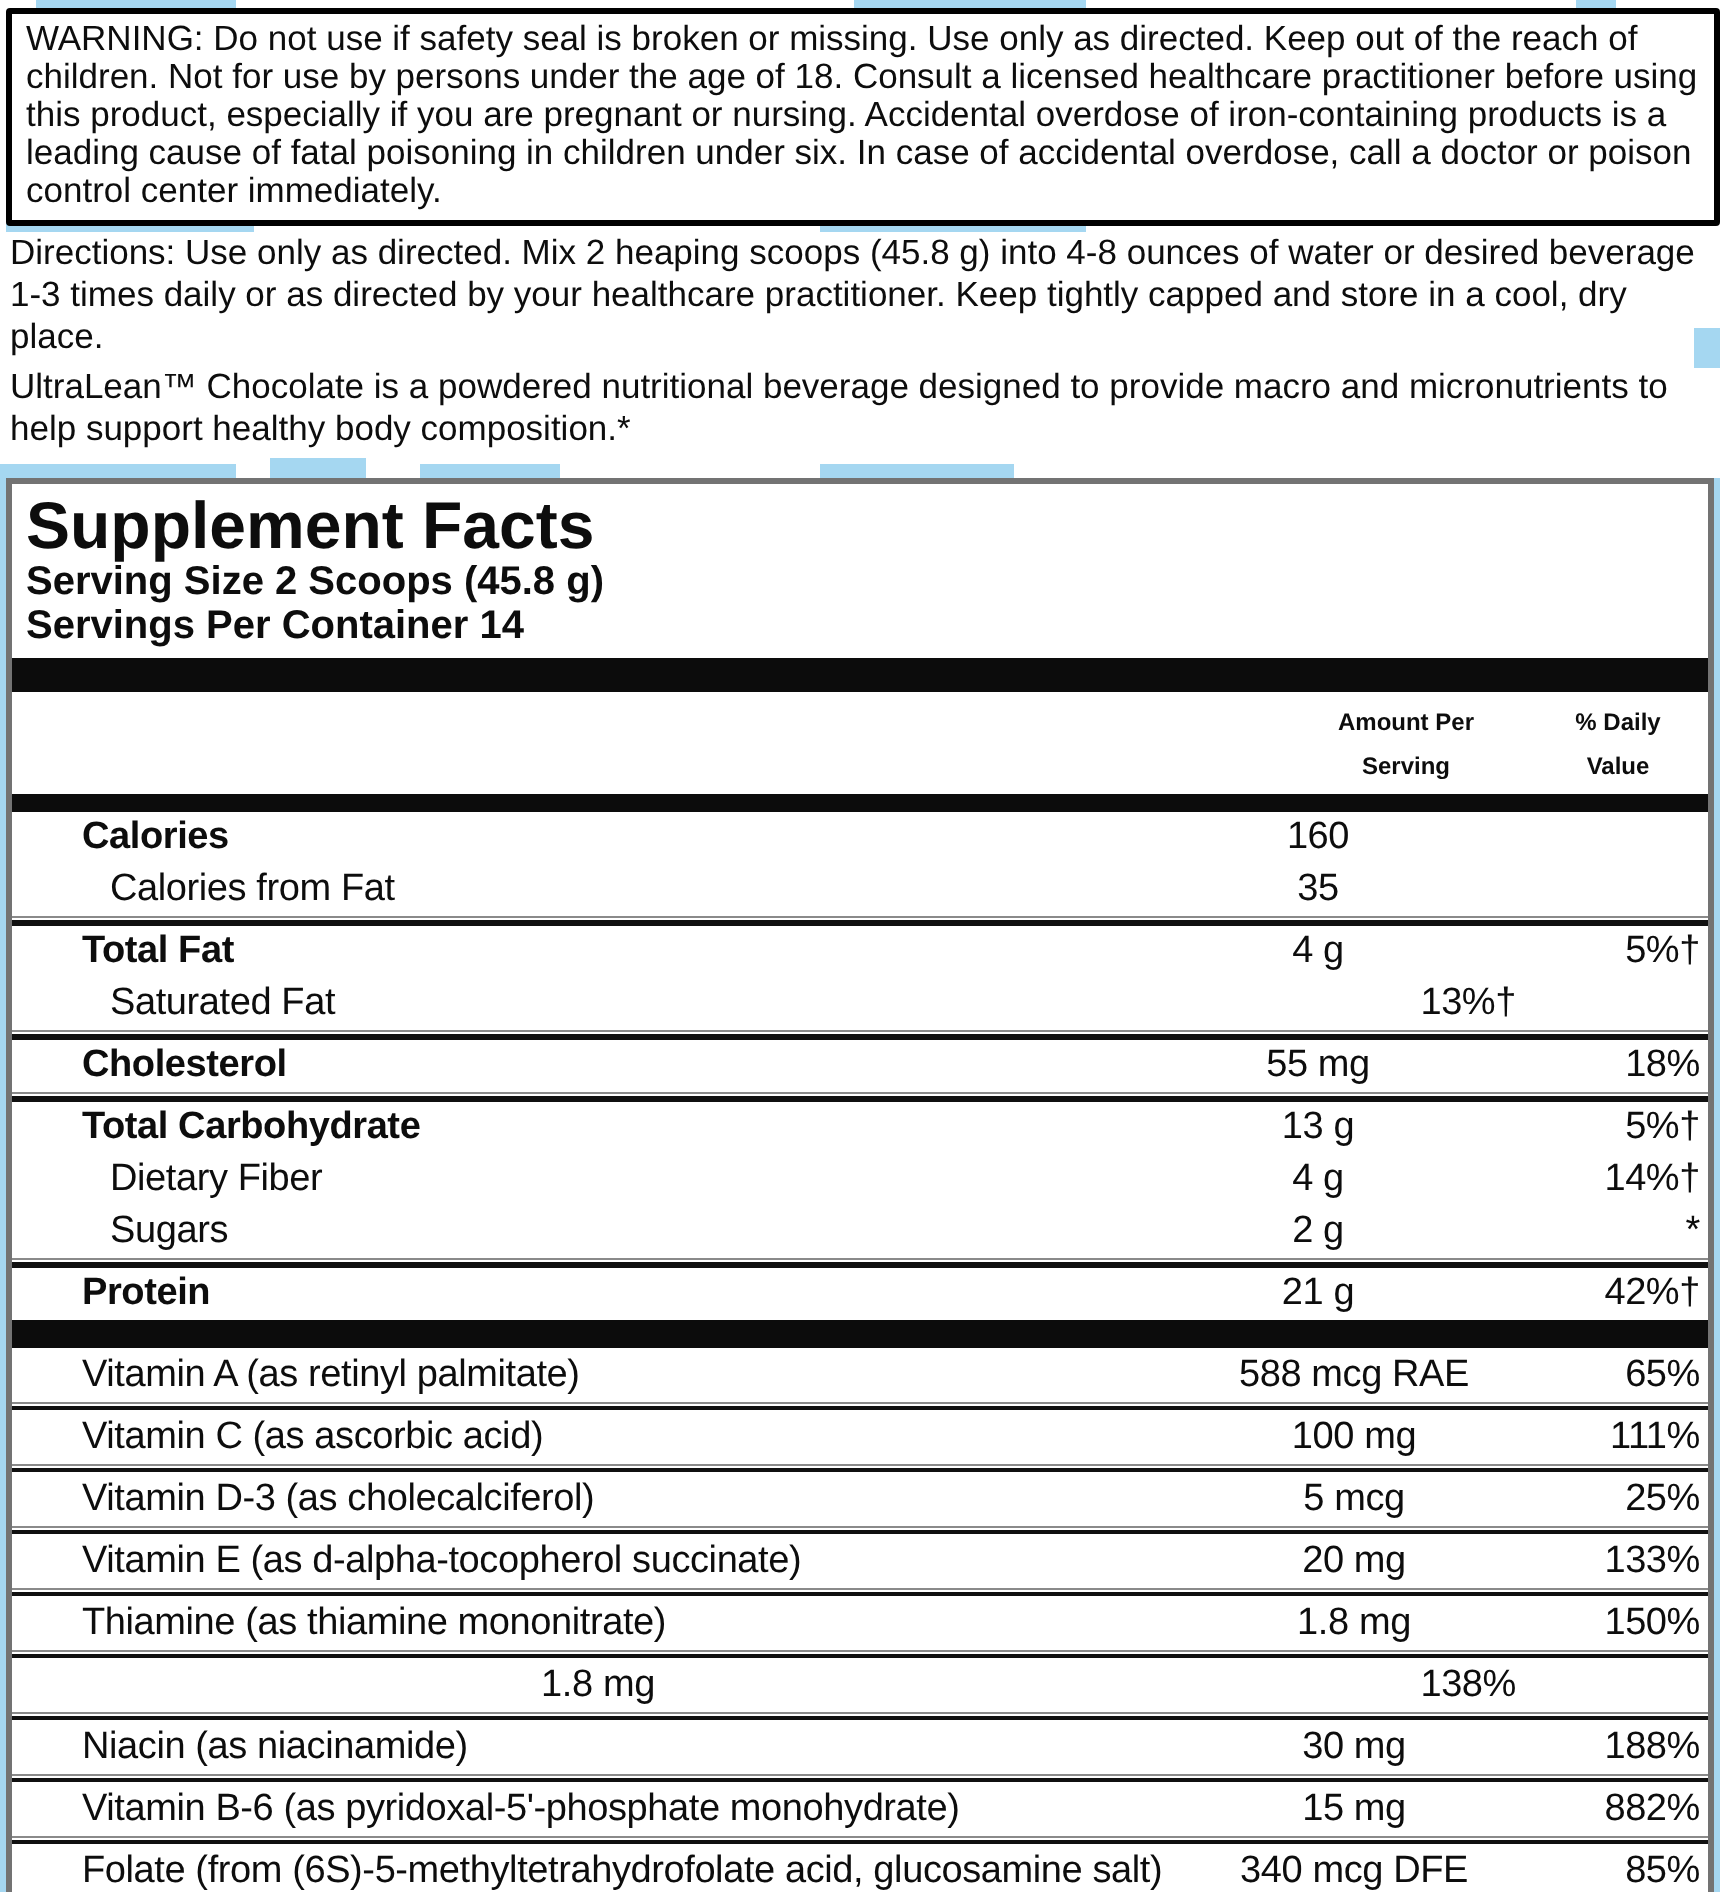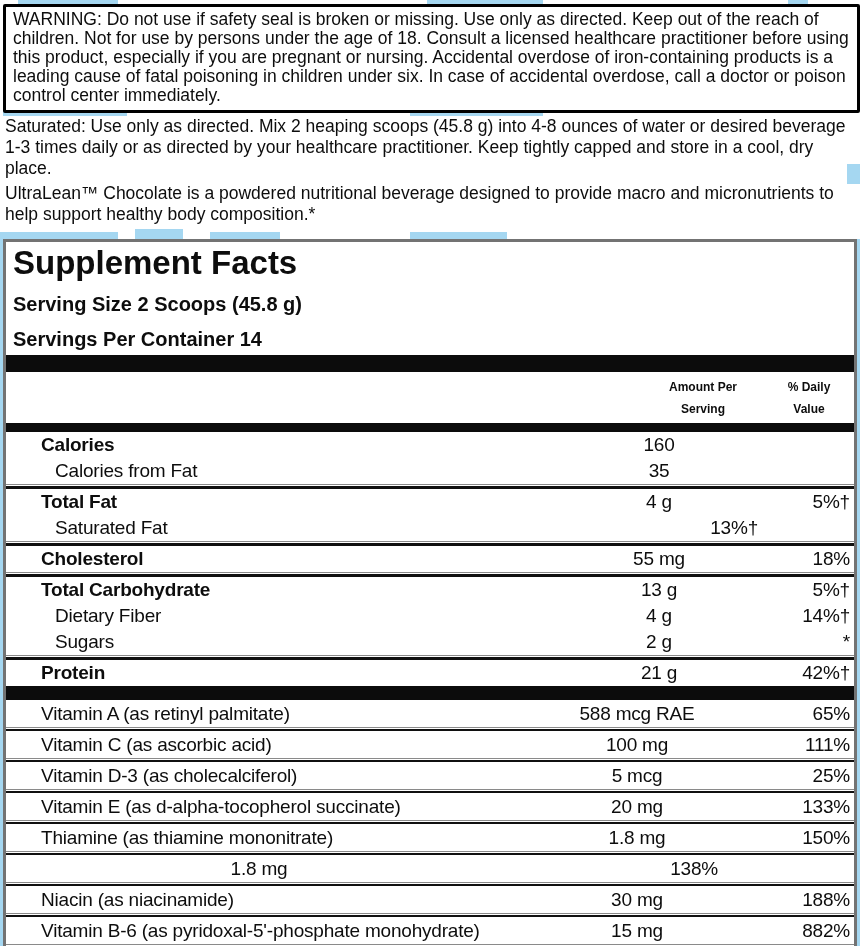--- a/index.html
+++ b/index.html
@@ -11,28 +11,28 @@
            padding:3px 7px 5px 7px;font-size:17.5px;line-height:19px;background:#fff;border-radius:2px;}
   .para{position:absolute;left:5px;width:850px;font-size:17.5px;line-height:21px;background:transparent;}
   .para b,.warnbox b{font-weight:normal;}
   #directions{top:116px;}
   #description{top:183px;}
   
   .panel-wrap{position:absolute;left:0;top:239px;width:860px;height:707px;}
   .panel{background:#fff;border:3px solid #737373;margin:0 3px;height:847px;box-sizing:border-box;overflow:hidden;}
   .pad{padding:4px 0 0 0;}
   .sf-title{font-size:33px;font-weight:bold;line-height:34px;padding-left:7px;letter-spacing:0px;}
-  .sf-serving{font-size:20px;font-weight:bold;line-height:22px;padding-left:7px;margin-top:13px;}
+  .sf-serving{font-size:20px;font-weight:bold;line-height:22px;padding-left:7px;margin-top:0;}
   .bar-xl{height:17px;background:#0c0c0c;margin-top:5px;}
   .bar-lg{height:14px;background:#0c0c0c;}
   .hdr{display:flex;justify-content:flex-end;padding:4px 0 3px 0;border-bottom:9px solid #0c0c0c;}
   .hcell{width:122px;text-align:center;font-weight:bold;font-size:12px;line-height:22px;}
   .hcell.dvh{width:90px;}
   .trow{display:grid;grid-template-columns:1fr 170px 92px;align-items:center;min-height:26px;font-size:19px;letter-spacing:-0.2px;}
-  .vrow{min-height:27px;gap:40px;}
+  .vrow{min-height:27px;}
   .nm{padding-left:6px;white-space:nowrap;margin-left:29px;}
   .nm.b{font-weight:bold;}
   .nm.ind{padding-left:20px;}
   .amt{text-align:center;}
   .amt.ma{padding-right:36px;}
   .dv{text-align:right;padding-right:4px;}
   .sep{height:1px;border-top:1px solid #8a8a8a;border-bottom:3px solid #101010;background:#fff;}
   .sepv{height:1px;border-top:1px solid #8a8a8a;border-bottom:2px solid #101010;background:#fff;}
   .frow{align-items:flex-start;padding:2px 0 3px 0;}
   .frow .nm,.frow .dv,.frow .amt{line-height:19px;padding-top:2px;}
@@ -49,21 +49,21 @@
 <div class="accent" style="left: 0px; top: 232px; width: 118px; height: 8px; background: rgb(165, 215, 241);"></div>
 <div class="accent" style="left: 135px; top: 229px; width: 48px; height: 11px; background: rgb(165, 215, 241);"></div>
 <div class="accent" style="left: 210px; top: 232px; width: 70px; height: 8px; background: rgb(165, 215, 241);"></div>
 <div class="accent" style="left: 410px; top: 232px; width: 97px; height: 7px; background: rgb(165, 215, 241);"></div>
 
 <div class="warnbox">
   <b>WARNING:</b><span> Do not use if safety seal is broken or missing. Use only as directed. Keep out of the reach of children. Not for use by persons under the age of 18. Consult a licensed healthcare practitioner before using this product, especially if you are pregnant or nursing. Accidental overdose of iron-containing products is a leading cause of fatal poisoning in children under six. In case of accidental overdose, call a doctor or poison control center immediately.</span>
 </div>
 
 <div class="para" id="directions">
-  <b>Saturated:</b><span> Use only as directed. Mix 2 heaping scoops (45.8 g) into 4-8 ounces of water or desired beverage 1-3 times daily or as directed by your healthcare practitioner. Keep tightly capped and store in a cool, dry place.</span>
+  <b>Directions:</b><span> Use only as directed. Mix 2 heaping scoops (45.8 g) into 4-8 ounces of water or desired beverage 1-3 times daily or as directed by your healthcare practitioner. Keep tightly capped and store in a cool, dry place.</span>
 </div>
 
 <div class="para" id="description">
   <b>UltraLean™ Chocolate</b><span> is a powdered nutritional beverage designed to provide macro and micronutrients to help support healthy body composition.*</span>
 </div>
 
 <div class="panel-wrap accent" style="background: rgb(165, 215, 241);">
   <div class="panel">
     <div class="pad">
       <div class="sf-title">Supplement Facts</div>

